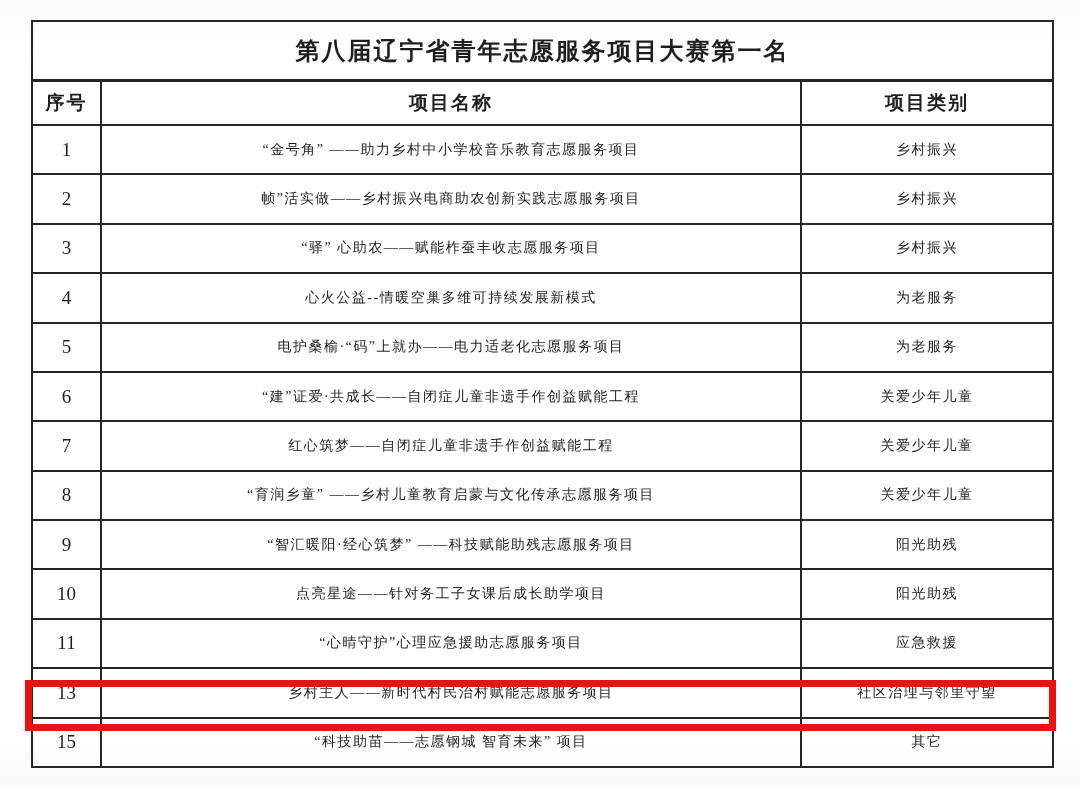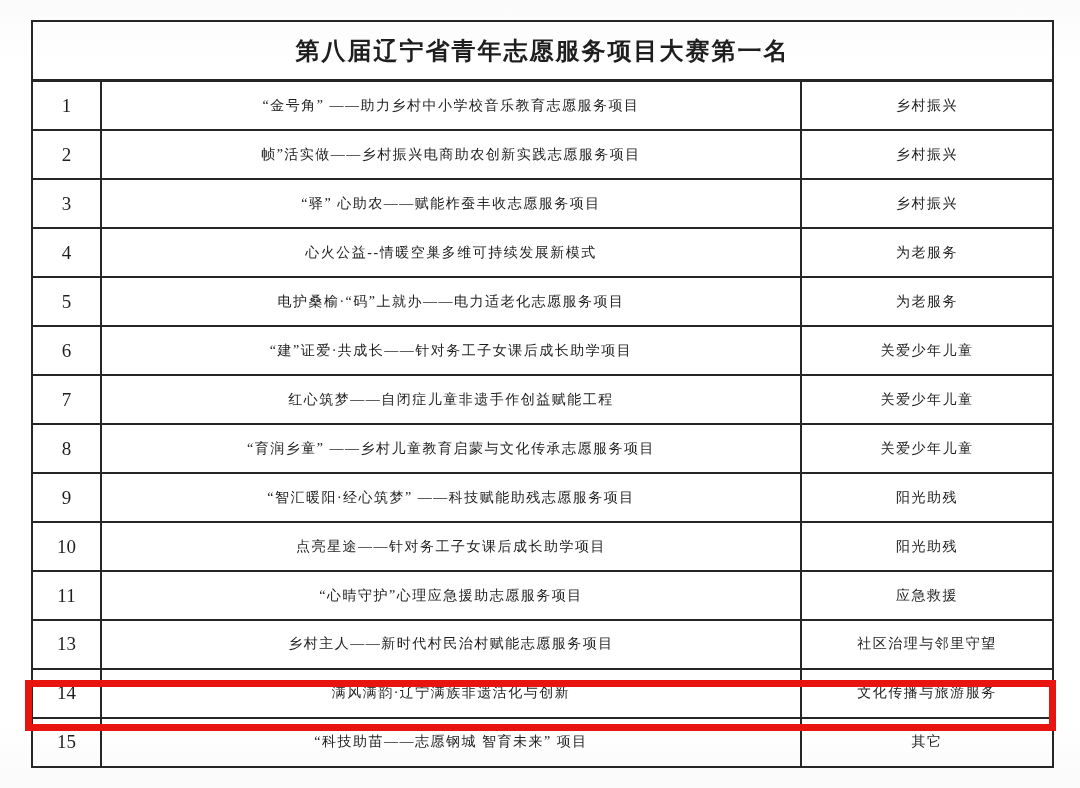--- a/index.html
+++ b/index.html
@@ -83,20 +83,25 @@
   <table class="awards">
     <colgroup>
       <col class="c-no">
       <col class="c-name">
       <col class="c-cat">
     </colgroup>
     <thead>
       <tr class="title-row">
         <th colspan="3">第八届辽宁省青年志愿服务项目大赛第一名</th>
       </tr>
+      <tr class="header-row">
+        <th>序号</th>
+        <th>项目名称</th>
+        <th>项目类别</th>
+      </tr>
     </thead>
     <tbody id="table-body">
         <tr>
           <td class="cell-no">1</td>
           <td class="cell-name">“金号角” ——助力乡村中小学校音乐教育志愿服务项目</td>
           <td class="cell-cat">乡村振兴</td>
         </tr>
         <tr>
           <td class="cell-no">2</td>
           <td class="cell-name">帧”活实做——乡村振兴电商助农创新实践志愿服务项目</td>
@@ -112,21 +117,21 @@
           <td class="cell-name">心火公益--情暖空巢多维可持续发展新模式</td>
           <td class="cell-cat">为老服务</td>
         </tr>
         <tr>
           <td class="cell-no">5</td>
           <td class="cell-name">电护桑榆·“码”上就办——电力适老化志愿服务项目</td>
           <td class="cell-cat">为老服务</td>
         </tr>
         <tr>
           <td class="cell-no">6</td>
-          <td class="cell-name">“建”证爱·共成长——针对务工子女课后成长助学项目</td>
+          <td class="cell-name">“建”证爱·共成长——自闭症儿童非遗手作创益赋能工程</td>
           <td class="cell-cat">关爱少年儿童</td>
         </tr>
         <tr>
           <td class="cell-no">7</td>
           <td class="cell-name">红心筑梦——自闭症儿童非遗手作创益赋能工程</td>
           <td class="cell-cat">关爱少年儿童</td>
         </tr>
         <tr>
           <td class="cell-no">8</td>
           <td class="cell-name">“育润乡童” ——乡村儿童教育启蒙与文化传承志愿服务项目</td>
@@ -146,25 +151,20 @@
           <td class="cell-no">11</td>
           <td class="cell-name">“心晴守护”心理应急援助志愿服务项目</td>
           <td class="cell-cat">应急救援</td>
         </tr>
         <tr>
           <td class="cell-no">13</td>
           <td class="cell-name">乡村主人——新时代村民治村赋能志愿服务项目</td>
           <td class="cell-cat">社区治理与邻里守望</td>
         </tr>
         <tr>
-          <td class="cell-no">14</td>
-          <td class="cell-name">满风满韵·辽宁满族非遗活化与创新</td>
-          <td class="cell-cat">文化传播与旅游服务</td>
-        </tr>
-        <tr>
           <td class="cell-no">15</td>
           <td class="cell-name">“科技助苗——志愿钢城 智育未来” 项目</td>
           <td class="cell-cat">其它</td>
         </tr>
       </tbody>
   </table>
 
   <div class="highlight-box" style="border-color: rgb(232, 20, 16);"></div>
 
 </div>

